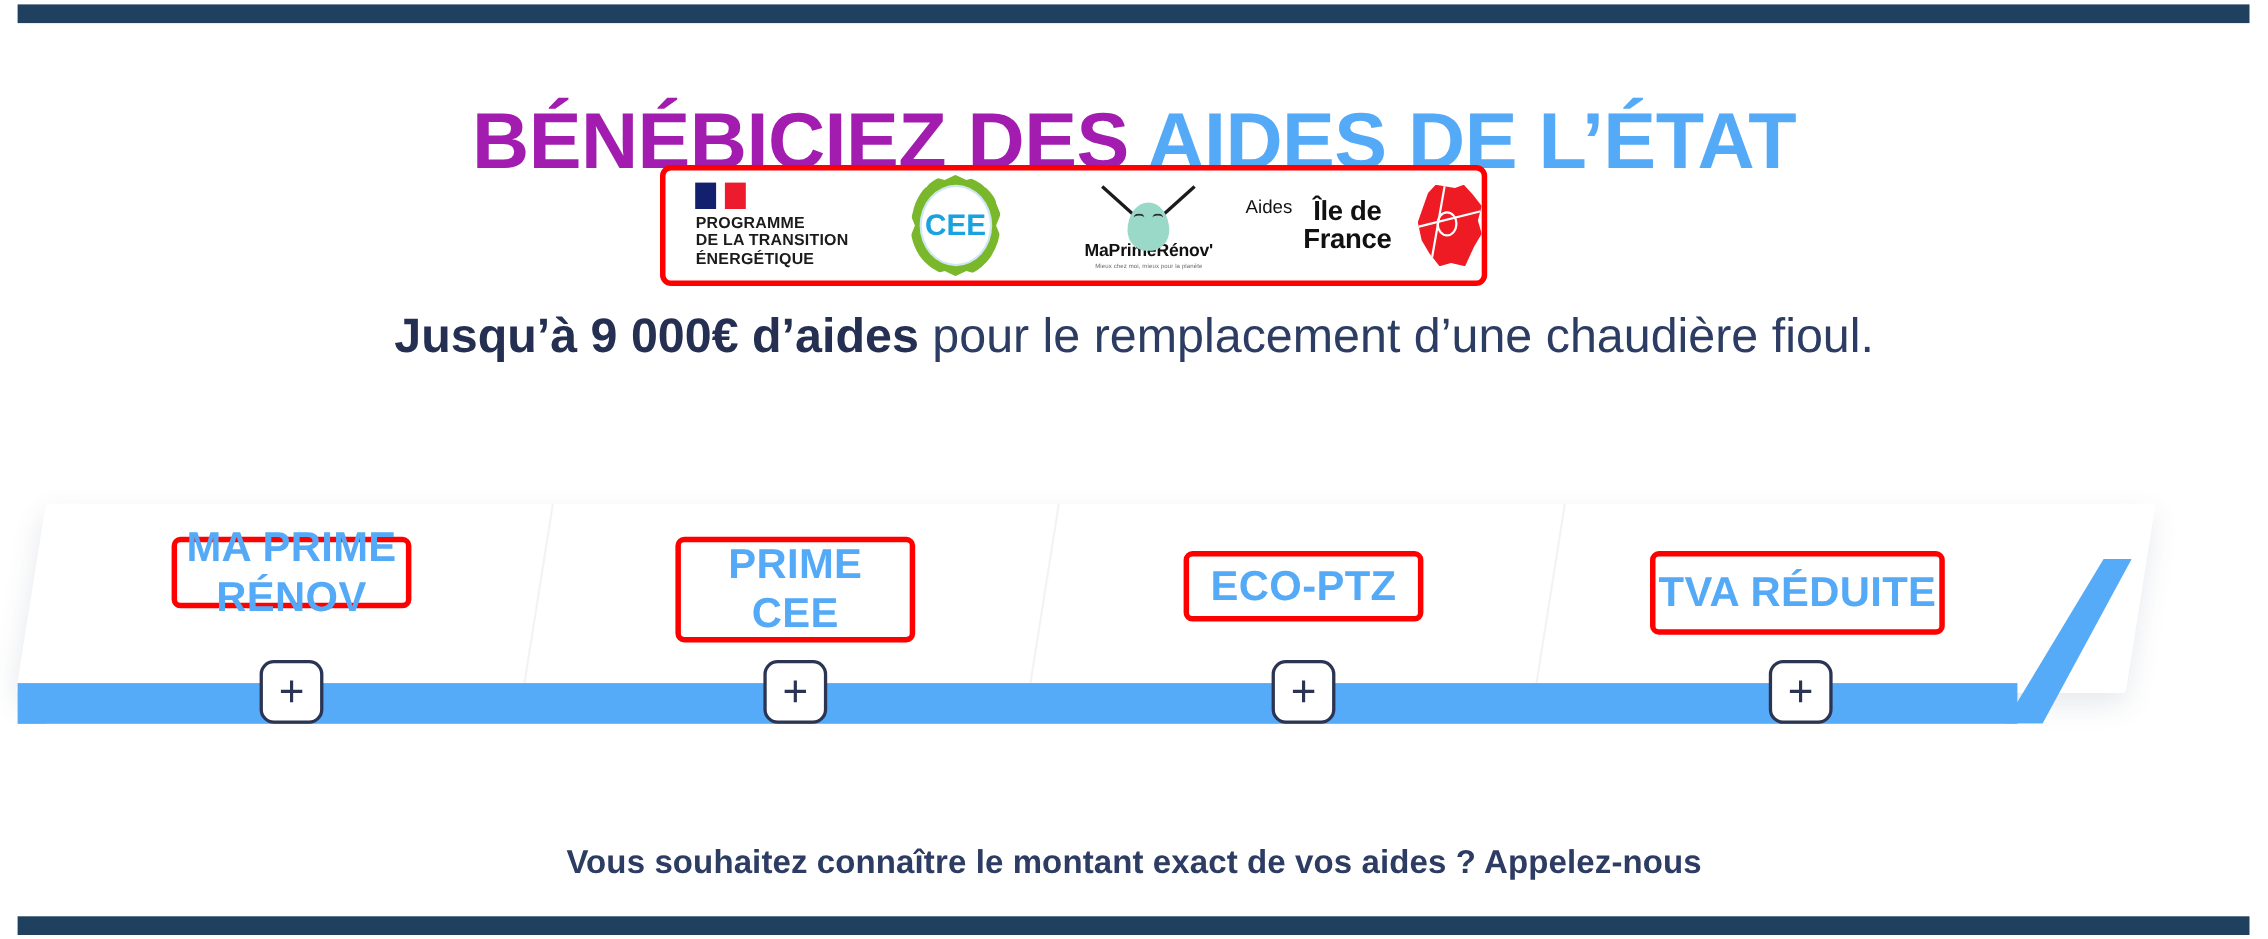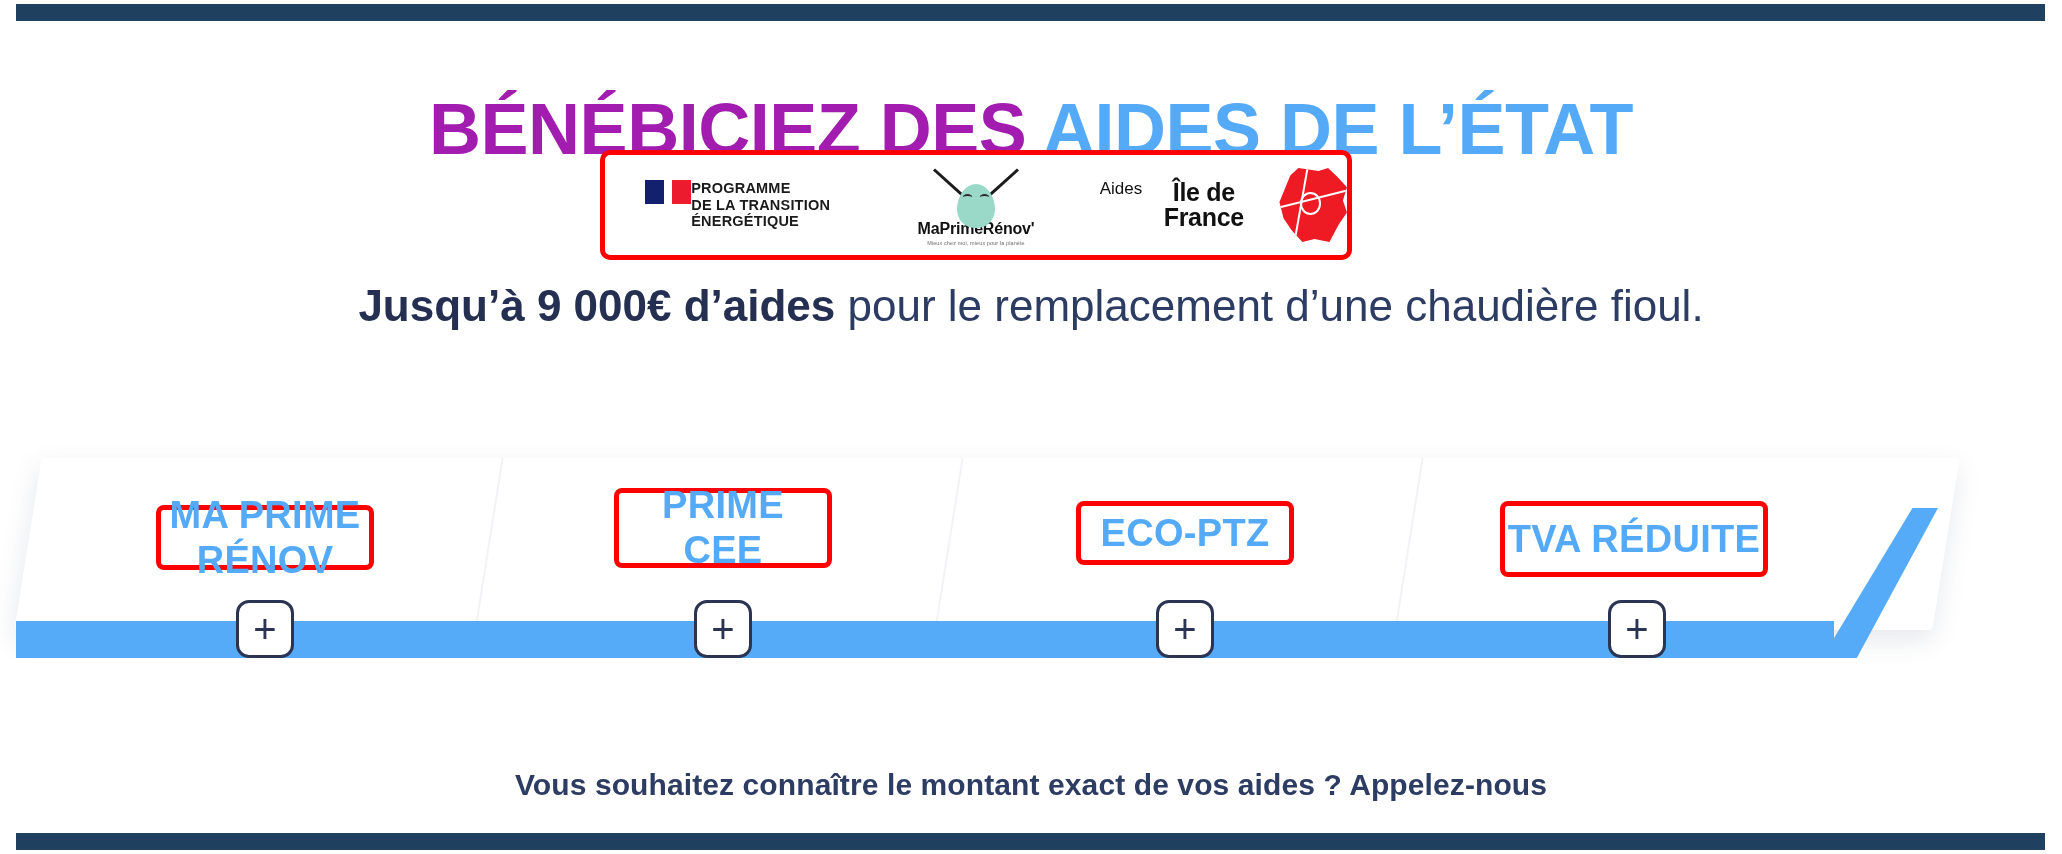--- a/index.html
+++ b/index.html
@@ -34,21 +34,21 @@
     position:absolute;left:600px;top:150px;
     width:752px;height:110px;
     border:5px solid #fe0000;border-radius:10px;
     background:#ffffff;
     display:flex;align-items:center;
     box-sizing:border-box;
   }
   .logo-cell{flex:1;display:flex;align-items:center;justify-content:center;height:100%;}
 
   
-  .ptd{display:flex;flex-direction:row;align-items:flex-start;padding-left:18px;}
+  .ptd{display:flex;flex-direction:column;align-items:flex-start;padding-left:18px;}
   .ptd .flag{display:flex;gap:8px;margin-bottom:5px;}
   .ptd .flag i{display:block;width:19px;height:24px;}
   .ptd .flag .b{background:#13206e;}
   .ptd .flag .r{background:#ec1c2e;}
   .ptd .lines{font-size:14.5px;line-height:16.5px;font-weight:700;color:#1b1b1b;letter-spacing:.2px;}
 
   
   .cee{position:relative;width:82px;height:92px;display:flex;align-items:center;justify-content:center;}
   .cee .burst{
     position:absolute;inset:0;
@@ -134,22 +134,22 @@
   
   .aid-btn{
     position:absolute;
     border:5px solid #fe0000;border-radius:8px;background:#ffffff;
     display:flex;align-items:center;justify-content:center;
     text-align:center;box-sizing:border-box;
     color:#54aaf7;font-weight:700;
     font-size:38px;line-height:45px;letter-spacing:.3px;
     font-family:"Liberation Sans", sans-serif;
   }
-  #aid-0{left:156px;top:505px;width:218px;height:65px;}
-  #aid-1{left:614px;top:488px;width:218px;height:80px;}
+  #aid-0{left:156px;top:488px;width:218px;height:65px;}
+  #aid-1{left:614px;top:488px;width:218px;height:96px;}
   #aid-2{left:1076px;top:501px;width:218px;height:64px;}
   #aid-3{left:1500px;top:501px;width:268px;height:76px;}
 
   
   .plus-btn{
     position:absolute;width:58px;height:58px;
     border:3px solid #2b3553;border-radius:13px;background:#ffffff;
     display:flex;align-items:center;justify-content:center;
     color:#2b3553;font-size:40px;line-height:40px;font-weight:400;
     box-sizing:border-box;cursor:pointer;
@@ -187,20 +187,27 @@
             <i class="r"></i>
         </div>
         <div class="lines">
           <div>PROGRAMME</div>
           <div>DE LA TRANSITION</div>
           <div>ÉNERGÉTIQUE</div>
         </div>
       </div>
     </div>
 
+    <div class="logo-cell">
+      <div class="cee">
+        <span class="burst"></span>
+        <span class="inner"></span>
+        <span class="txt">CEE</span>
+      </div>
+    </div>
 
     <div class="logo-cell">
       <div class="mpr">
         <div class="roof">
           <span class="l"></span>
             <span class="r"></span>
           <span class="blob"></span>
           <span class="eyes">
               <i></i>
               <i></i>

